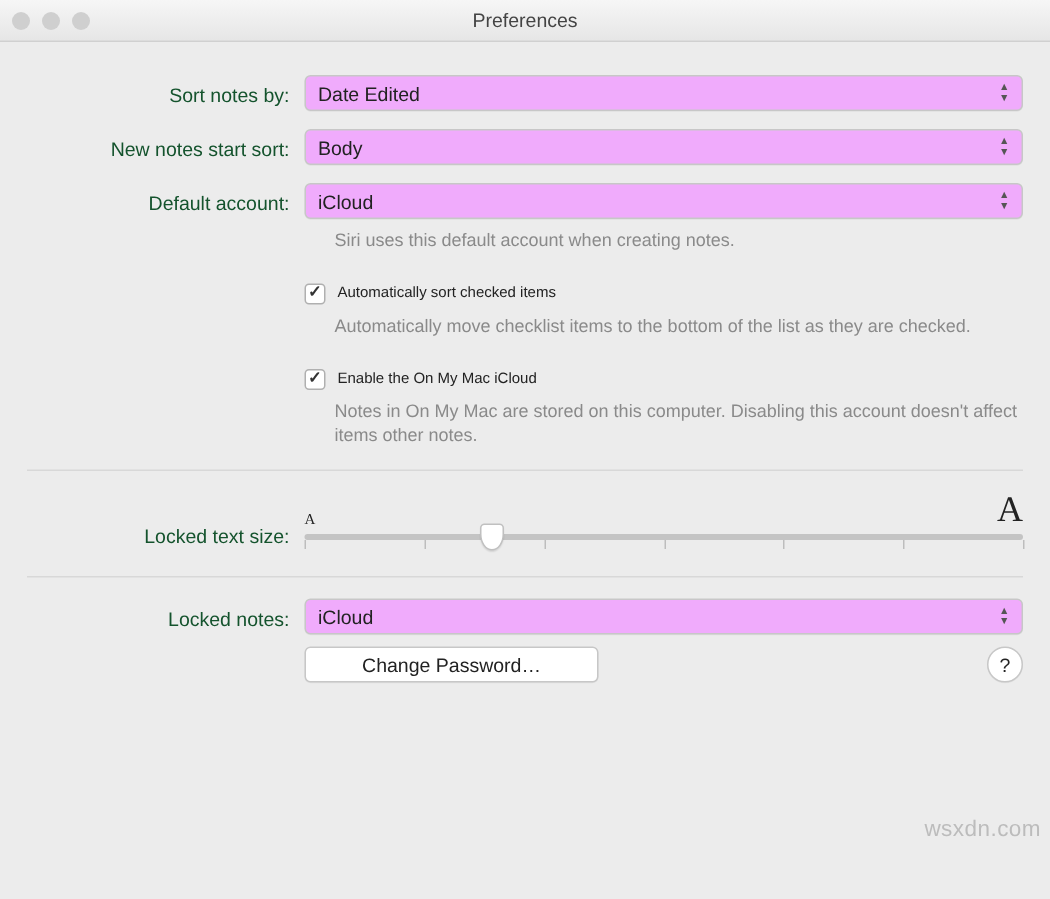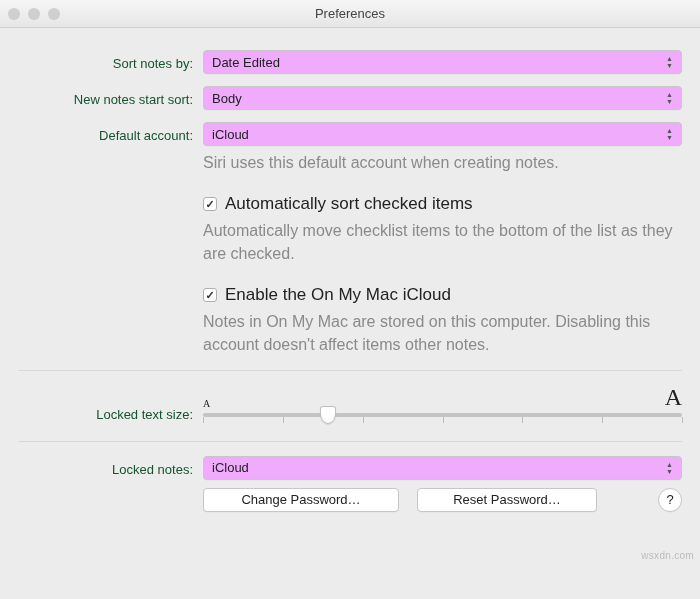--- a/index.html
+++ b/index.html
@@ -71,23 +71,24 @@
     }
     .stepper {
       display: flex;
       flex-direction: column;
       font-size: 7px;
       line-height: 7px;
       color: #555;
     }
     .help-text {
       color: #8a8a8a;
-      font-size: 16px;
+      font-size: 12px;
       margin-top: 6px;
       line-height: 1.4;
+      margin-left: 20px;
     }
     .gap-sm { height: 10px; }
     .gap-md { height: 18px; }
     .checkbox-row {
       display: flex;
       align-items: center;
       gap: 8px;
     }
     .checkbox {
       width: 14px; height: 14px;
@@ -100,21 +101,21 @@
       flex: none;
     }
     .checkbox.checked::after {
       content: "✓";
       font-size: 11px;
       color: #333;
       font-weight: bold;
       line-height: 1;
     }
     .check-label {
-      font-size: 17px;
+      font-size: 10px;
     }
     .divider {
       height: 1px;
       background: #d8d8d8;
       margin: 14px 0;
     }
     .slider-box {
       position: relative;
       height: 42px;
     }
@@ -171,21 +172,21 @@
     .btns {
       display: flex;
       gap: 18px;
       margin-top: 8px;
       align-items: center;
     }
     .watermark {
       position: absolute;
       right: 6px;
       bottom: 38px;
-      font-size: 10px;
+      font-size: 15px;
       color: #bcbcbc;
       letter-spacing: 0.3px;
     }
   </style>
 </head>
 <body>
 
 <div class="titlebar">
   <div class="traffic">
     <span></span>
@@ -298,21 +299,20 @@
     <div class="field-col">
       <div class="select">
         <span>iCloud</span>
         <span class="stepper">
             <span>▲</span>
             <span>▼</span>
           </span>
       </div>
       <div class="btns">
         <div class="button" style="width:196px;">Change Password…</div>
-        <div class="button" style="width:180px;">Reset Password…</div>
         <div style="flex:1"></div>
         <div class="button round">?</div>
       </div>
     </div>
   </div>
 
 </div>
 
 <div class="watermark">wsxdn.com</div>
 

